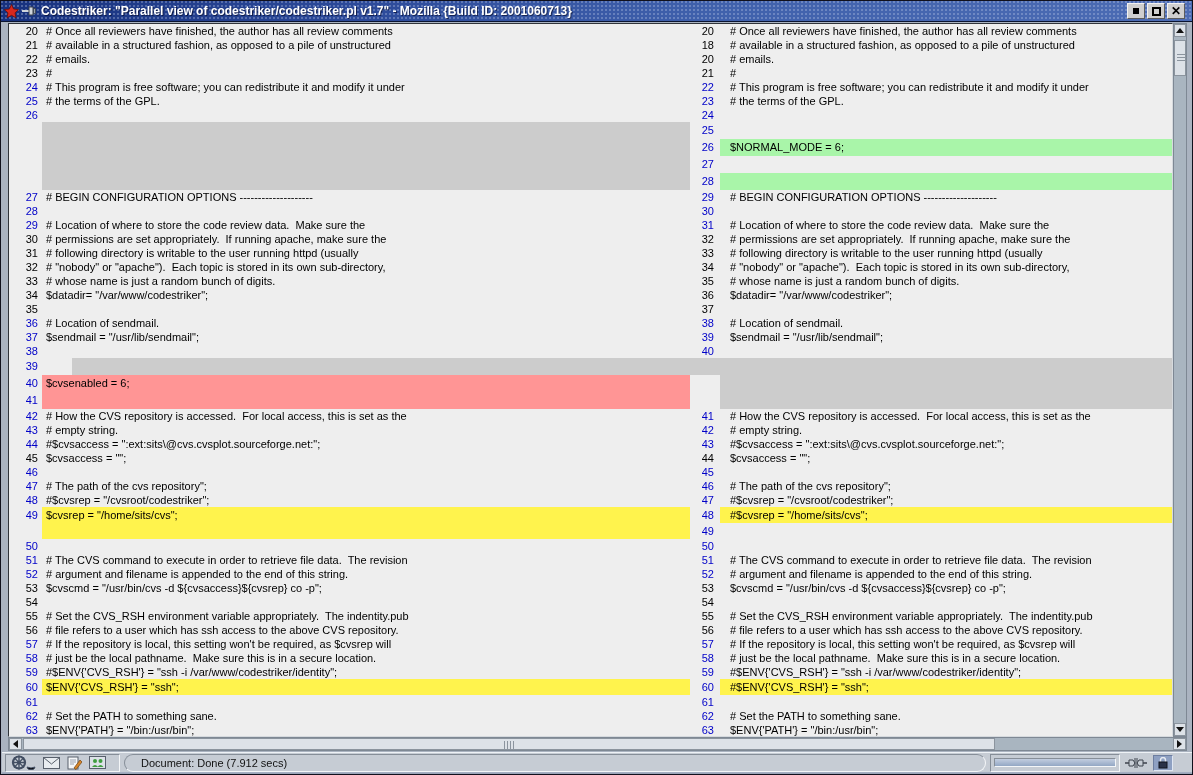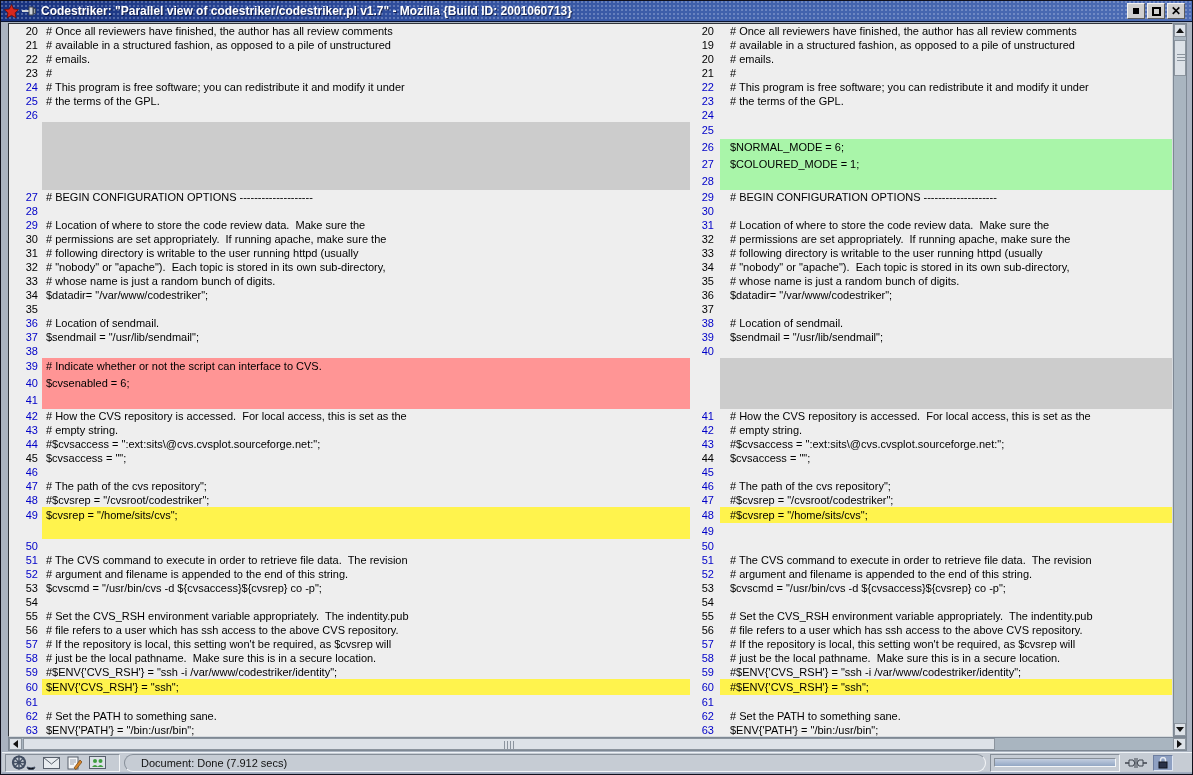--- a/index.html
+++ b/index.html
@@ -100,43 +100,43 @@
         </div>
       <div class="wbtn">
           <span class="glyph-x">✕</span>
         </div>
     </div>
   </div>
 
   <div class="viewport">
     <div>
         <div class="drow"><span class="ln ln-l">20</span><span class="code code-l"># Once all reviewers have finished, the author has all review comments</span><span class="ln ln-r">20</span><span class="code code-r"># Once all reviewers have finished, the author has all review comments</span></div>
-        <div class="drow"><span class="ln ln-l">21</span><span class="code code-l"># available in a structured fashion, as opposed to a pile of unstructured</span><span class="ln ln-r">19</span><span class="code code-r"># available in a structured fashion, as opposed to a pile of unstructured</span></div>
+        <div class="drow"><span class="ln ln-l">21</span><span class="code code-l"># available in a structured fashion, as opposed to a pile of unstructured</span><span class="ln ln-r">18</span><span class="code code-r"># available in a structured fashion, as opposed to a pile of unstructured</span></div>
         <div class="drow"><span class="ln ln-l">22</span><span class="code code-l"># emails.</span><span class="ln ln-r">20</span><span class="code code-r"># emails.</span></div>
         <div class="drow"><span class="ln ln-l">23</span><span class="code code-l">#</span><span class="ln ln-r">21</span><span class="code code-r">#</span></div>
         <div class="drow"><span class="ln ln-l"><a>24</a></span><span class="code code-l"># This program is free software; you can redistribute it and modify it under</span><span class="ln ln-r"><a>22</a></span><span class="code code-r"># This program is free software; you can redistribute it and modify it under</span></div>
         <div class="drow"><span class="ln ln-l"><a>25</a></span><span class="code code-l"># the terms of the GPL.</span><span class="ln ln-r"><a>23</a></span><span class="code code-r"># the terms of the GPL.</span></div>
         <div class="drow"><span class="ln ln-l"><a>26</a></span><span class="code code-l"></span><span class="ln ln-r"><a>24</a></span><span class="code code-r"></span></div>
         <div class="drow hunk-h1"><span class="ln ln-l"></span><span class="code code-l bg-gray"></span><span class="ln ln-r"><a>25</a></span></div>
         <div class="drow hunk-h1"><span class="ln ln-l"></span><span class="code code-l bg-gray"></span><span class="ln ln-r"><a>26</a></span><span class="code code-r bg-green">$NORMAL_MODE = 6;</span></div>
-        <div class="drow hunk-h1"><span class="ln ln-l"></span><span class="code code-l bg-gray"></span><span class="ln ln-r"><a>27</a></span><span class="code code-r bg-green">$COLOURED_MODE = 1;</span></div>
+        <div class="drow hunk-h1"><span class="ln ln-l"></span><span class="code code-l bg-gray"></span><span class="ln ln-r"><a>27</a></span></div>
         <div class="drow hunk-h1"><span class="ln ln-l"></span><span class="code code-l bg-gray"></span><span class="ln ln-r"><a>28</a></span><span class="code code-r bg-green"></span></div>
         <div class="drow"><span class="ln ln-l"><a>27</a></span><span class="code code-l"># BEGIN CONFIGURATION OPTIONS --------------------</span><span class="ln ln-r"><a>29</a></span><span class="code code-r"># BEGIN CONFIGURATION OPTIONS --------------------</span></div>
         <div class="drow"><span class="ln ln-l"><a>28</a></span><span class="code code-l"></span><span class="ln ln-r"><a>30</a></span><span class="code code-r"></span></div>
         <div class="drow"><span class="ln ln-l"><a>29</a></span><span class="code code-l"># Location of where to store the code review data.  Make sure the</span><span class="ln ln-r"><a>31</a></span><span class="code code-r"># Location of where to store the code review data.  Make sure the</span></div>
         <div class="drow"><span class="ln ln-l">30</span><span class="code code-l"># permissions are set appropriately.  If running apache, make sure the</span><span class="ln ln-r">32</span><span class="code code-r"># permissions are set appropriately.  If running apache, make sure the</span></div>
         <div class="drow"><span class="ln ln-l">31</span><span class="code code-l"># following directory is writable to the user running httpd (usually</span><span class="ln ln-r">33</span><span class="code code-r"># following directory is writable to the user running httpd (usually</span></div>
         <div class="drow"><span class="ln ln-l">32</span><span class="code code-l"># "nobody" or "apache").  Each topic is stored in its own sub-directory,</span><span class="ln ln-r">34</span><span class="code code-r"># "nobody" or "apache").  Each topic is stored in its own sub-directory,</span></div>
         <div class="drow"><span class="ln ln-l">33</span><span class="code code-l"># whose name is just a random bunch of digits.</span><span class="ln ln-r">35</span><span class="code code-r"># whose name is just a random bunch of digits.</span></div>
         <div class="drow"><span class="ln ln-l">34</span><span class="code code-l">$datadir= "/var/www/codestriker";</span><span class="ln ln-r">36</span><span class="code code-r">$datadir= "/var/www/codestriker";</span></div>
         <div class="drow"><span class="ln ln-l">35</span><span class="code code-l"></span><span class="ln ln-r">37</span><span class="code code-r"></span></div>
         <div class="drow"><span class="ln ln-l"><a>36</a></span><span class="code code-l"># Location of sendmail.</span><span class="ln ln-r"><a>38</a></span><span class="code code-r"># Location of sendmail.</span></div>
         <div class="drow"><span class="ln ln-l"><a>37</a></span><span class="code code-l">$sendmail = "/usr/lib/sendmail";</span><span class="ln ln-r"><a>39</a></span><span class="code code-r">$sendmail = "/usr/lib/sendmail";</span></div>
         <div class="drow"><span class="ln ln-l"><a>38</a></span><span class="code code-l"></span><span class="ln ln-r"><a>40</a></span><span class="code code-r"></span></div>
-        <div class="drow hunk-h2"><span class="ln ln-l"><a>39</a></span><span class="code code-l bg-red"># Indicate whether or not the script can interface to CVS.</span><span class="ln ln-r"></span><span class="code code-r bg-gray"></span></div>
+        <div class="drow hunk-h2"><span class="ln ln-l"><a>39</a></span><span class="ln ln-r"></span><span class="code code-r bg-gray"></span></div>
         <div class="drow hunk-h2"><span class="ln ln-l"><a>40</a></span><span class="code code-l bg-red">$cvsenabled = 6;</span><span class="ln ln-r"></span><span class="code code-r bg-gray"></span></div>
         <div class="drow hunk-h2"><span class="ln ln-l"><a>41</a></span><span class="code code-l bg-red"></span><span class="ln ln-r"></span><span class="code code-r bg-gray"></span></div>
         <div class="drow"><span class="ln ln-l"><a>42</a></span><span class="code code-l"># How the CVS repository is accessed.  For local access, this is set as the</span><span class="ln ln-r"><a>41</a></span><span class="code code-r"># How the CVS repository is accessed.  For local access, this is set as the</span></div>
         <div class="drow"><span class="ln ln-l"><a>43</a></span><span class="code code-l"># empty string.</span><span class="ln ln-r"><a>42</a></span><span class="code code-r"># empty string.</span></div>
         <div class="drow"><span class="ln ln-l"><a>44</a></span><span class="code code-l">#$cvsaccess = ":ext:sits\@cvs.cvsplot.sourceforge.net:";</span><span class="ln ln-r"><a>43</a></span><span class="code code-r">#$cvsaccess = ":ext:sits\@cvs.cvsplot.sourceforge.net:";</span></div>
         <div class="drow"><span class="ln ln-l">45</span><span class="code code-l">$cvsaccess = "";</span><span class="ln ln-r">44</span><span class="code code-r">$cvsaccess = "";</span></div>
         <div class="drow"><span class="ln ln-l"><a>46</a></span><span class="code code-l"></span><span class="ln ln-r"><a>45</a></span><span class="code code-r"></span></div>
         <div class="drow"><span class="ln ln-l"><a>47</a></span><span class="code code-l"># The path of the cvs repository";</span><span class="ln ln-r"><a>46</a></span><span class="code code-r"># The path of the cvs repository";</span></div>
         <div class="drow"><span class="ln ln-l"><a>48</a></span><span class="code code-l">#$cvsrep = "/cvsroot/codestriker";</span><span class="ln ln-r"><a>47</a></span><span class="code code-r">#$cvsrep = "/cvsroot/codestriker";</span></div>
         <div class="drow hunk-h3"><span class="ln ln-l"><a>49</a></span><span class="code code-l bg-yellow">$cvsrep = "/home/sits/cvs";</span><span class="ln ln-r"><a>48</a></span><span class="code code-r bg-yellow">#$cvsrep = "/home/sits/cvs";</span></div>

